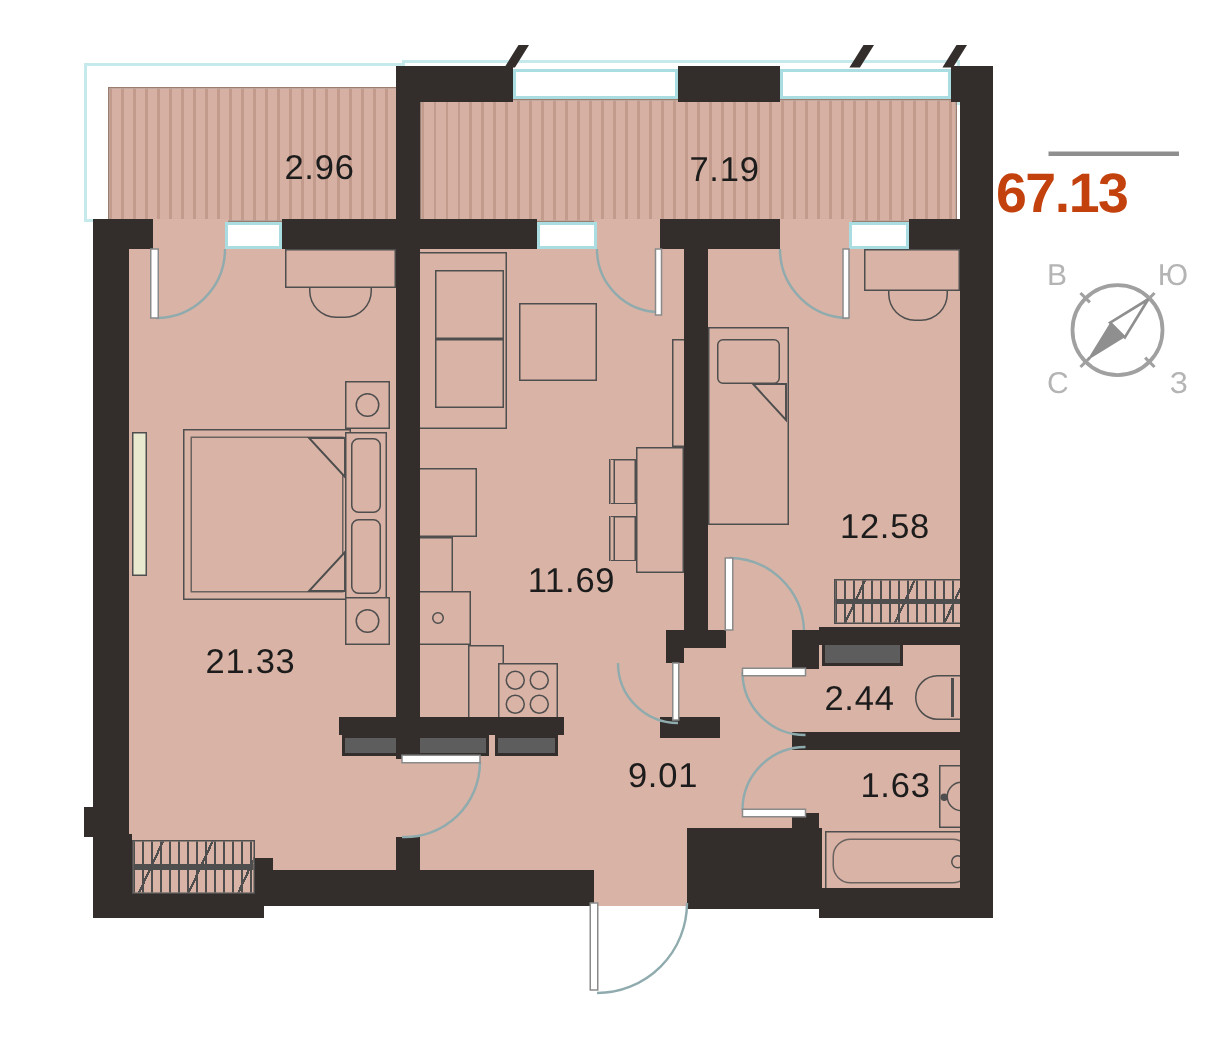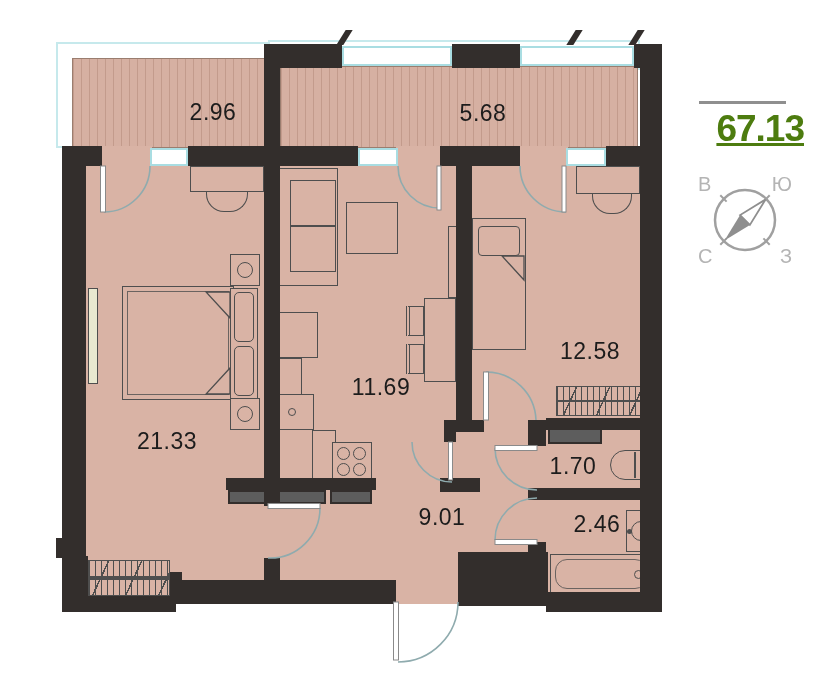--- a/index.html
+++ b/index.html
@@ -21,21 +21,21 @@
   .shaft{position:absolute;box-sizing:border-box;background:#686868;border:2px solid #332e2c;}
   .hanger{position:absolute;box-sizing:border-box;background-color:#d9b3a5;border:1.5px solid #4e4e4e;
         background-image:
           linear-gradient(to bottom,transparent 45%,#4e4e4e 45%,#4e4e4e 55%,transparent 55%),
           repeating-linear-gradient(to right,#4e4e4e 0px,#4e4e4e 1.3px,transparent 1.3px,transparent 6px),
           repeating-linear-gradient(115deg,transparent 0px,transparent 17px,#4e4e4e 17px,#4e4e4e 18.5px,transparent 18.5px,transparent 30px);}
   .lbl{position:absolute;transform:translate(-50%,-50%);font-size:23px;color:#1c1c1c;white-space:nowrap;letter-spacing:.5px;}
   .tick{position:absolute;background:#332e2c;transform:skewX(-32deg);}
   .title-num{position:absolute;font-weight:bold;font-size:50px;color:#343434;text-align:center;line-height:1;letter-spacing:-1px;}
   .title-num sup{font-size:27px;}
-  .title-area{position:absolute;font-weight:bold;font-size:37px;color:#4d7c0f;text-align:right;letter-spacing:-1px;line-height:1;text-decoration:underline;}
+  .title-area{position:absolute;font-weight:bold;font-size:37px;color:#c2410c;text-align:left;letter-spacing:-1px;line-height:1;}
   .hr{position:absolute;background:#8f8f8f;}
   .cletter{position:absolute;font-size:20px;color:#b4b4b4;line-height:1;}
   svg{position:absolute;left:0;top:0;}
 </style>
 </head>
 <body>
 
 <div class="plan">
 
   <div class="band" style="left:56px;top:42px;width:212px;height:106px"></div>
@@ -182,26 +182,26 @@
       <rect x="393.5" y="602" width="5" height="58"></rect>
     </g>
     <g fill="#d9b3a5" stroke="#4e4e4e" stroke-width="1.3">
       <polygon points="230,292 206,292 230,318"></polygon>
       <polygon points="230,394 206,394 230,368"></polygon>
       <polygon points="524,256 502,256 524,280"></polygon>
     </g>
   </svg>
 
   <div class="lbl" style="left:213px;top:112px">2.96</div>
-  <div class="lbl" style="left:483px;top:113px">5.68</div>
+  <div class="lbl" style="left:483px;top:113px">7.19</div>
   <div class="lbl" style="left:167px;top:441px">21.33</div>
   <div class="lbl" style="left:381px;top:387px">11.69</div>
   <div class="lbl" style="left:590px;top:351px">12.58</div>
-  <div class="lbl" style="left:573px;top:466px">1.70</div>
-  <div class="lbl" style="left:597px;top:524px">2.46</div>
+  <div class="lbl" style="left:573px;top:466px">2.44</div>
+  <div class="lbl" style="left:597px;top:524px">1.63</div>
   <div class="lbl" style="left:442px;top:517px">9.01</div>
 
   <div class="hr" style="left:699px;top:101px;width:87px;height:3px"></div>
   <div class="title-area" style="left:664px;top:110px;width:140px">67.13</div>
 
   <div class="abs" style="left:698px;top:174px;width:94px;height:92px">
     <span class="cletter" style="left:0;top:0">В</span>
     <span class="cletter" style="right:0;top:0">Ю</span>
     <span class="cletter" style="left:0;bottom:0">С</span>
     <span class="cletter" style="right:0;bottom:0">З</span>

